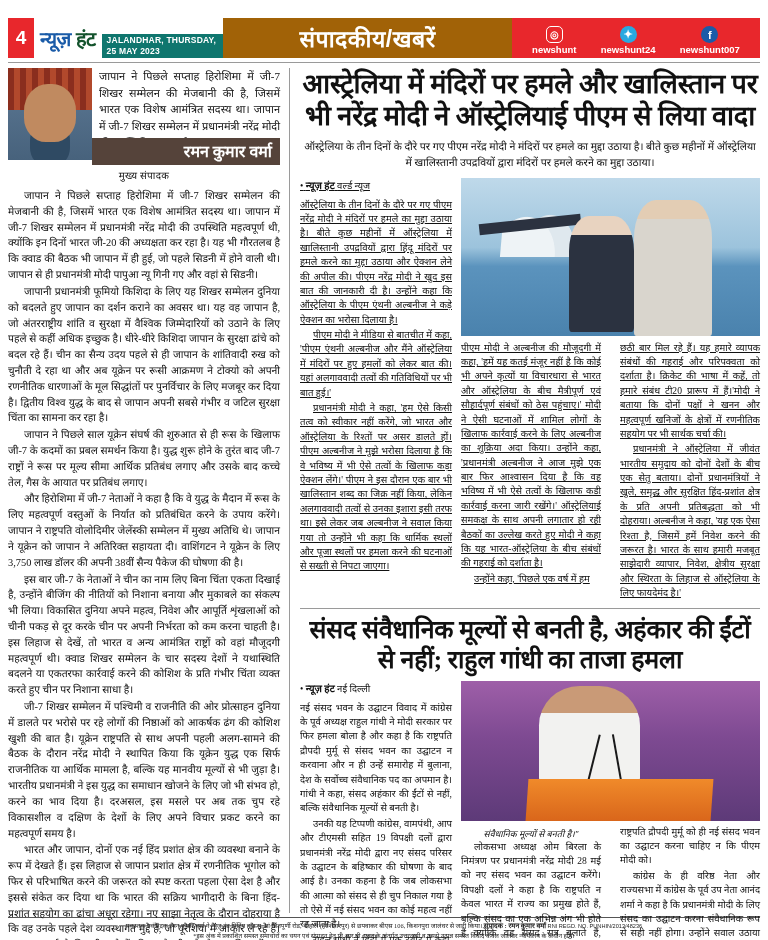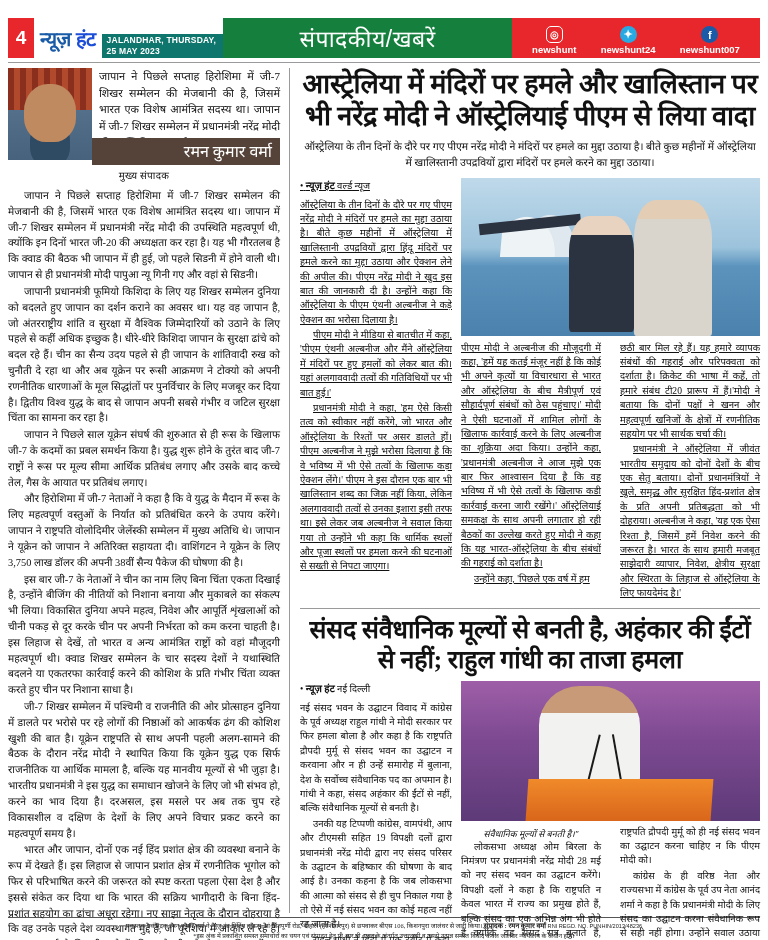--- a/index.html
+++ b/index.html
@@ -47,47 +47,47 @@
     border: 0;
   }
   .logo-hindi {
     font-family: "Liberation Sans", sans-serif;
     font-weight: bold;
     font-size: 20px;
     letter-spacing: -0.5px;
     white-space: nowrap;
   }
   .logo-hindi .blue { color: #1a5ba8; }
-  .logo-hindi .red { color: #1d4ed8; text-align: right; }
+  .logo-hindi .red { color: #14532d; text-align: right; }
 
   .dateline {
     background: #0f766e;
     color: #ffffff;
     font-family: "Liberation Sans", sans-serif;
     font-weight: bold;
     font-size: 8.5px;
     line-height: 1.35;
     display: flex;
     flex-direction: column;
     justify-content: center;
     padding: 0 7px 0 5px;
     letter-spacing: 0.2px;
     flex: 0 0 auto;
     margin-top: 16px;
   }
 
   .section-band {
-    background: #15803d;
+    background: #a16207;
     color: #ffffff;
     flex: 1 1 auto;
     display: flex;
     align-items: center;
     justify-content: center;
     font-family: "Liberation Sans", sans-serif;
-    font-weight: normal;
+    font-weight: bold;
     font-size: 23px;
     letter-spacing: 0.5px;
   }
 
   .social-band {
     background: #e8272c;
     flex: 0 0 248px;
     display: flex;
     align-items: flex-end;
     justify-content: space-around;
@@ -178,21 +178,21 @@
   }
   .edit-lead {
     font-size: 11px;
     line-height: 1.52;
     text-align: justify;
     flex: 1;
   }
   .editor-namebar {
     background: #55433a;
     color: #ffffff;
-    font-weight: normal;
+    font-weight: bold;
     font-size: 16px;
     text-align: right;
     padding: 2px 8px 3px 0;
     margin-top: -22px;
     margin-left: 84px;
     position: relative;
     z-index: 2;
   }
   .editor-role {
     text-align: center;

